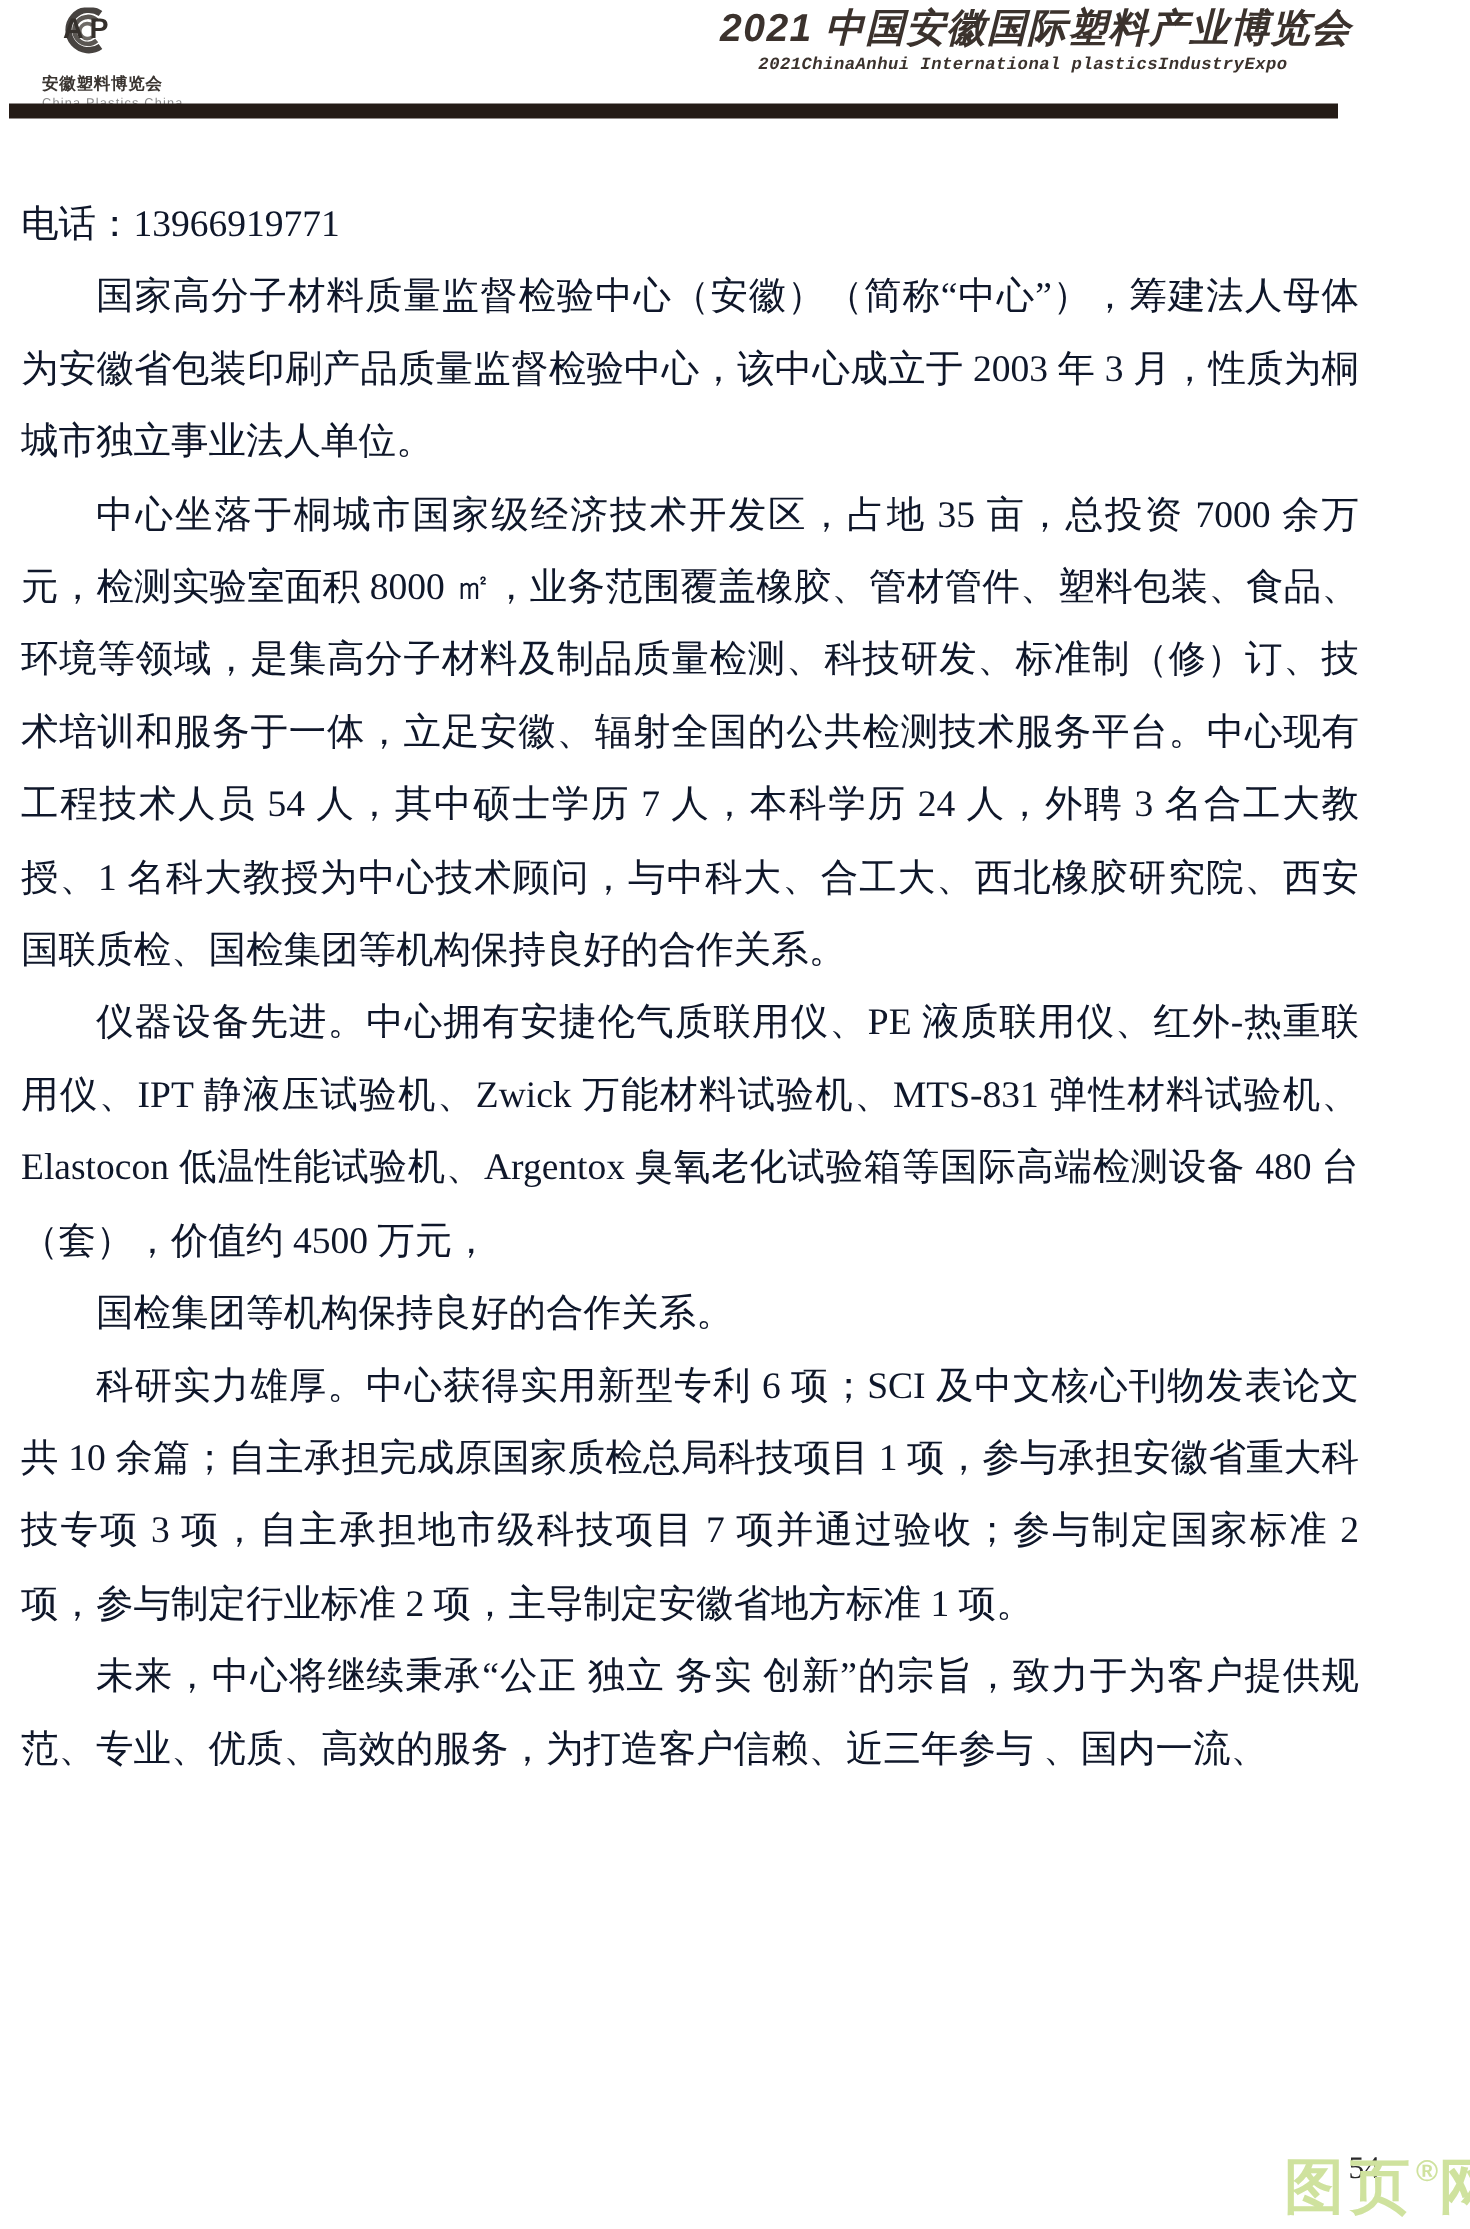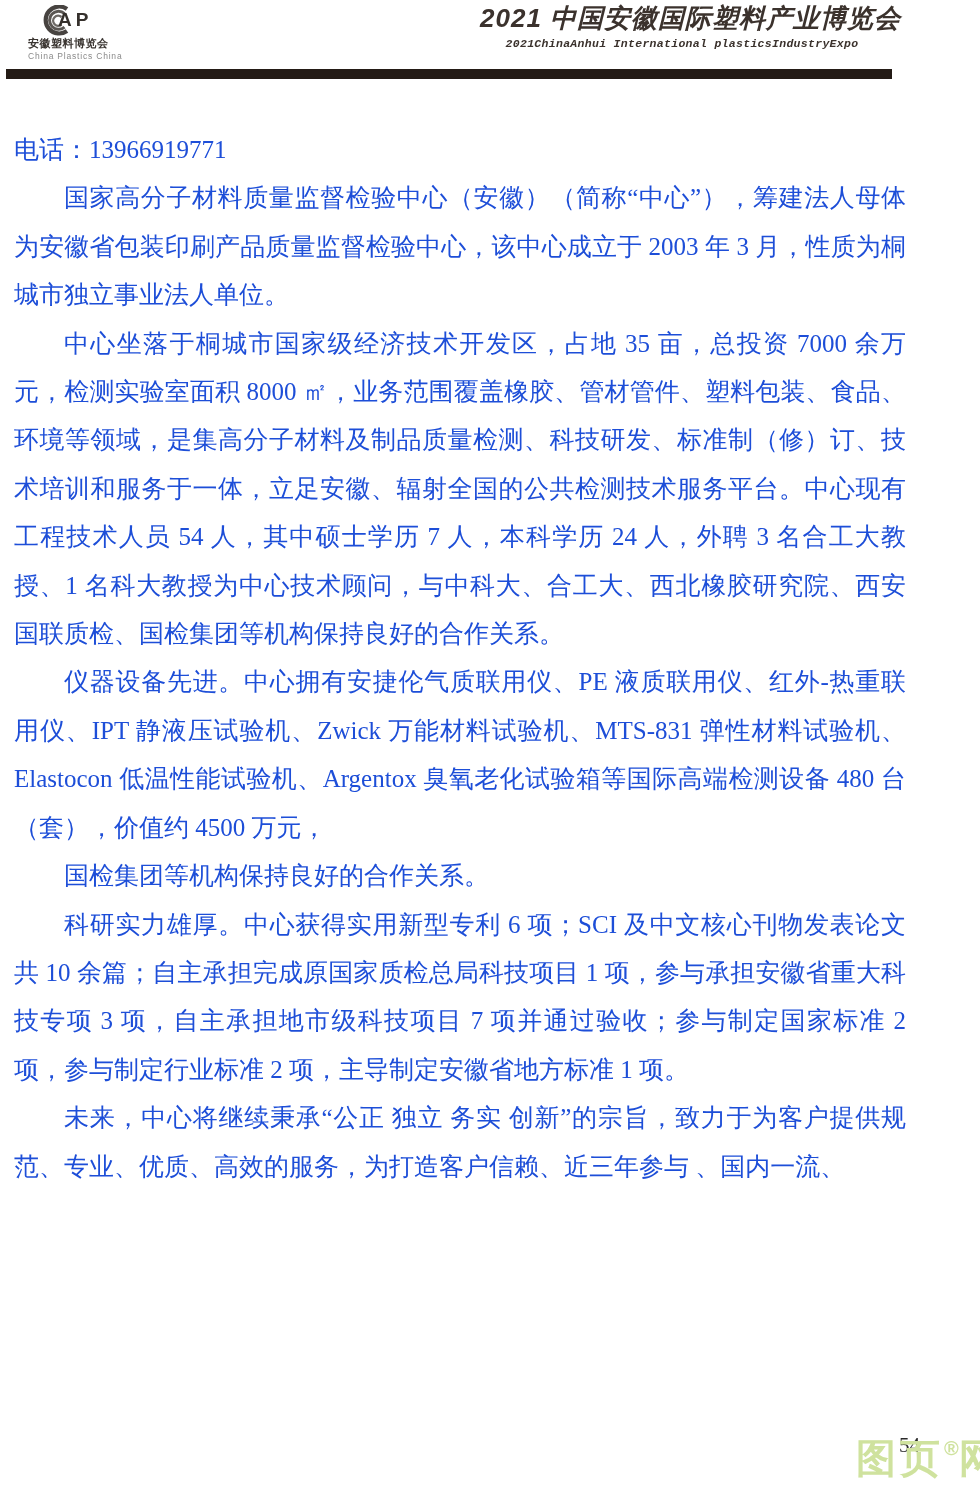--- a/index.html
+++ b/index.html
@@ -20,30 +20,30 @@
     width: 140px;
   }
   .logo-mark {
     position: relative;
     width: 100px;
     height: 30px;
   }
   .logo-mark svg { position: absolute; left: 10px; top: 0; }
   .logo-monogram {
     position: absolute;
-    left: 30px;
+    left: 14px;
     top: 4px;
     font-family: "Liberation Sans", sans-serif;
     font-weight: 900;
     font-size: 19px;
     letter-spacing: 4px;
     color: #35302c;
   }
   .logo-name-zh {
-    margin-top: 1px;
+    margin-top: 13px;
     font-family: "Liberation Sans", sans-serif;
     font-weight: 700;
     font-size: 11px;
     letter-spacing: 0.5px;
     color: #3a3531;
     white-space: nowrap;
   }
   .logo-name-en {
     font-family: "Liberation Sans", sans-serif;
     font-size: 8.5px;
@@ -88,21 +88,21 @@
   }
 
   
   .doc-body {
     position: absolute;
     left: 14px;
     top: 126px;
     width: 892px;
     font-size: 25px;
     line-height: 48.4px;
-    color: #1d4ed8;
+    color: #0f172a;
     text-align: justify;
   }
   .doc-body p {
     margin: 0;
     text-indent: 2em;
   }
   .doc-body p.no-indent { text-indent: 0; }
 
   
   .page-number {

